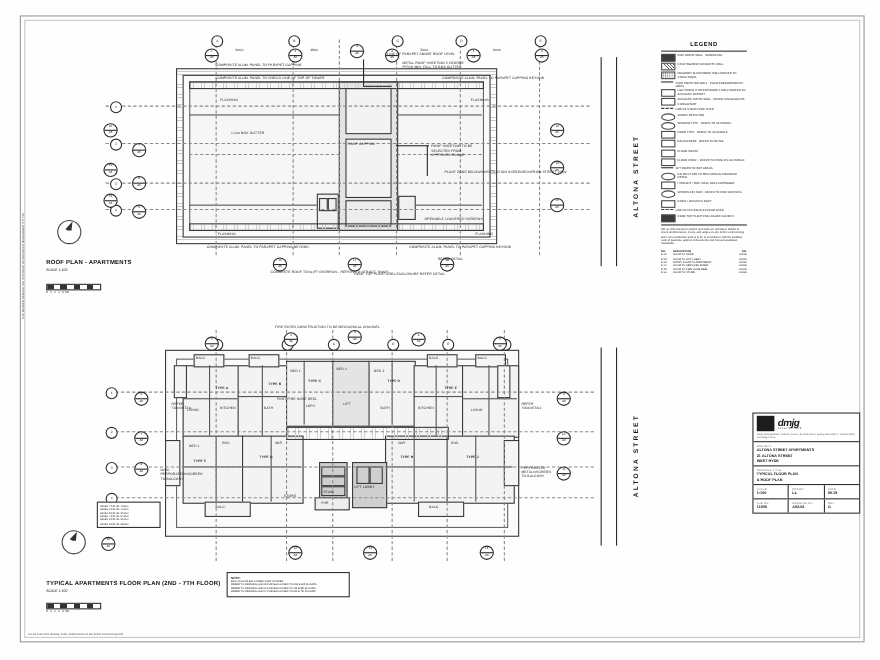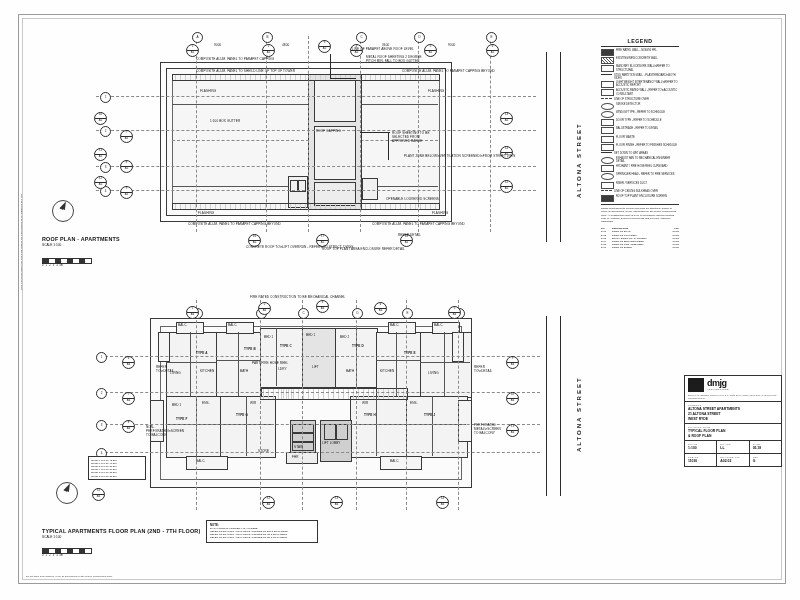--- a/index.html
+++ b/index.html
@@ -69,21 +69,21 @@
   .schedrow .c2{flex:1;}
   .schedrow .c3{width:8px;text-align:right;}
 
   
   .titleblock{position:absolute;left:684px;top:375px;width:96px;border:1px solid #333;background:#fff;}
   .tb-sec{border-bottom:1px solid #333;padding:2px 3px;}
   .tb-sec:last-child{border-bottom:none;}
   .tb-h{font-size:2.4px;color:#666;letter-spacing:.3px;}
   .tb-v{font-size:3.4px;font-weight:bold;line-height:1.35;}
   .issued{position:absolute;left:684px;top:382px;width:96px;text-align:center;font-size:4px;font-weight:bold;letter-spacing:.3px;}
-  .logo{display:flex;gap:3px;}
+  .logo{display:flex;align-items:center;gap:3px;font-style:italic;}
   .logo .mark{width:16px;height:14px;background:#1c1c1c;}
   .logo .word{font-size:9px;font-weight:bold;letter-spacing:-.5px;color:#111;}
   .logo .sub{font-size:2.2px;color:#444;letter-spacing:.4px;}
   .tb-grid{display:flex;}
   .tb-grid>div{flex:1;border-right:1px solid #333;padding:2px 3px;}
   .tb-grid>div:last-child{border-right:none;}
   .footer-note{position:absolute;left:26px;bottom:22px;font-size:2.4px;color:#444;}
   .vnote{position:absolute;font-size:2.4px;color:#333;}
 
   

